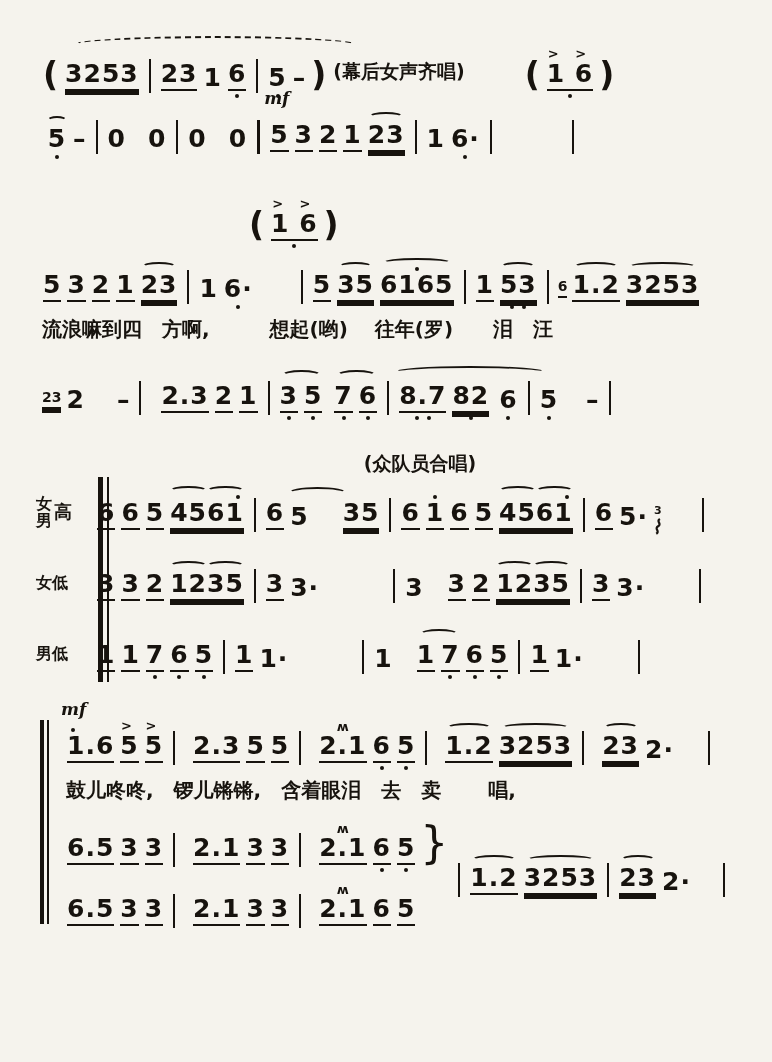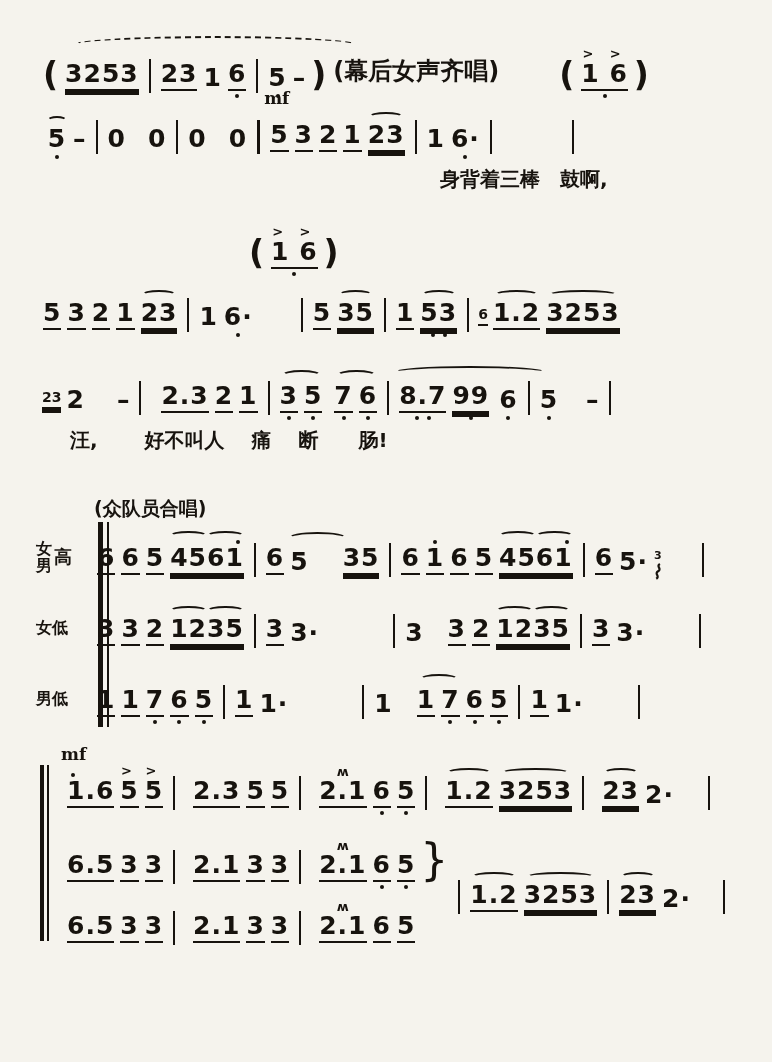--- a/index.html
+++ b/index.html
@@ -24,28 +24,28 @@
   .dots.r{justify-content:flex-end;padding-right:4px;box-sizing:border-box;}
   .dots.l{justify-content:flex-start;padding-left:4px;box-sizing:border-box;}
   .dot{width:4px;height:4px;border-radius:50%;background:currentColor;flex:none;}
   .arc{height:9px;width:92%;min-width:20px;border:2px solid transparent;border-top:2.5px solid currentColor;border-radius:50%;box-sizing:border-box;}
   .arc2{display:flex;width:100%;}
   .arc2 .arc{width:50%;min-width:12px;}
   .arcpair{position:absolute;top:6px;left:15%;width:210%;height:10px;border:2px solid transparent;border-top:2.5px solid currentColor;border-radius:50%;box-sizing:border-box;}
   .arcwide{position:absolute;top:2px;left:-10%;width:320%;height:12px;border:2px solid transparent;border-top:2.5px solid currentColor;border-radius:50%;box-sizing:border-box;}
   .acc{font-size:13px;font-weight:bold;line-height:13px;letter-spacing:6px;white-space:pre;}
   .mord{font-size:13px;font-weight:bold;line-height:11px;}
-  .mark{position:absolute;top:-15px;left:-6px;font-family:"DejaVu Serif","Liberation Serif",serif;font-weight:bold;font-size:17px;}
+  .mark{position:absolute;top:-15px;left:-6px;font-family:"DejaVu Serif","Liberation Serif",serif;font-style:italic;font-weight:bold;font-size:17px;}
   .grace{transform:translateY(-12px);margin:0 2px;}
   .grace .num{font-size:14px;line-height:15px;letter-spacing:0;}
   .grace .above{height:8px;}
   .grace .below{height:4px;}
   .par .num{font-size:33px;line-height:33px;font-weight:bold;}
   .cn{align-self:center;padding-bottom:8px;}
-  .cn .num{font-size:24px;line-height:22px;letter-spacing:0;border:none!important;box-shadow:none!important;}
+  .cn .num{font-size:19px;line-height:22px;letter-spacing:0;border:none!important;box-shadow:none!important;}
   .dash .num{letter-spacing:0;}
   .brace{align-self:center;margin:0 2px;}
   .brace .num{font-size:44px;line-height:44px;font-weight:normal;}
   .gliss{display:inline-flex;flex-direction:column;align-items:center;margin:0 2px;transform:translateY(-4px);}
   .gliss .gnum{font-size:11px;font-weight:bold;line-height:10px;}
   .gliss .gwave{font-size:20px;line-height:22px;transform:rotate(14deg);font-weight:bold;}
   .lyr{font-size:20px;font-weight:bold;line-height:26px;margin-top:2px;white-space:pre;}
   .shead{font-size:19px;font-weight:bold;margin-bottom:4px;white-space:pre;}
   .dslur{position:absolute;height:18px;border:2px dashed transparent;border-top:2px dashed currentColor;border-radius:50%;top:-4px;box-sizing:border-box;}
   .shift{transform:translateY(30px);}
@@ -226,21 +226,20 @@
           <div class="below">
             <div class="dots">
               <span class="dot"></span>
             </div>
           </div>
         </span>
         <span class="bar"></span>
         <span class="gap" style="width: 66px;"></span>
         <span class="bar"></span>
       </div>
-      <div class="lyr" style="padding-left: 404px;">身背着三棒　鼓啊,</div>
     </div>
     <div class="sys" style="margin-top: 26px;">
       <div class="mrow" style="padding-left: 210px;">
         <span class="tok par">
           <div class="above"></div>
           <div class="num">(</div>
           <div class="below"></div>
         </span>
         <span class="tok u1">
           <div class="above">
@@ -309,20 +308,30 @@
           <div class="num">5</div>
           <div class="below"></div>
         </span>
         <span class="tok u2">
           <div class="above">
             <div class="arc"></div>
           </div>
           <div class="num">35</div>
           <div class="below"></div>
         </span>
+        <span class="tok u2">
+          <div class="above">
+            <div class="arc"></div>
+            <div class="dots">
+              <span class="dot"></span>
+            </div>
+          </div>
+          <div class="num">6165</div>
+          <div class="below"></div>
+        </span>
         <span class="bar"></span>
         <span class="tok u1">
           <div class="above"></div>
           <div class="num">1</div>
           <div class="below"></div>
         </span>
         <span class="tok u2">
           <div class="above">
             <div class="arc"></div>
           </div>
@@ -348,20 +357,21 @@
           <div class="below"></div>
         </span>
         <span class="tok u2">
           <div class="above">
             <div class="arc"></div>
           </div>
           <div class="num">3253</div>
           <div class="below"></div>
         </span>
       </div>
+      <div class="lyr" style="padding-left: 6px;">流浪嘛到四　方啊,　　　想起(哟)　 往年(罗)　　泪　汪</div>
     </div>
     <div class="sys" style="margin-top: 22px;">
       <div class="mrow" style="padding-left: 4px;">
         <span class="tok u2 grace">
           <div class="above"></div>
           <div class="num">23</div>
           <div class="below"></div>
         </span>
         <span class="tok">
           <div class="above"></div>
@@ -441,21 +451,21 @@
           <div class="num">8.7</div>
           <div class="below">
             <div class="dots">
               <span class="dot"></span>
               <span class="dot"></span>
             </div>
           </div>
         </span>
         <span class="tok u2">
           <div class="above"></div>
-          <div class="num">99</div>
+          <div class="num">82</div>
           <div class="below">
             <div class="dots">
               <span class="dot"></span>
             </div>
           </div>
         </span>
         <span class="gap" style="width: 4px;"></span>
         <span class="tok">
           <div class="above"></div>
           <div class="num">6</div>
@@ -476,23 +486,22 @@
           </div>
         </span>
         <span class="gap" style="width: 22px;"></span>
         <span class="tok dash">
           <div class="above"></div>
           <div class="num">–</div>
           <div class="below"></div>
         </span>
         <span class="bar"></span>
       </div>
-      <div class="lyr" style="padding-left: 34px;">汪,　　 好不叫人　 痛　 断　　肠!</div>
     </div>
-    <div class="sys bracket" style="margin-top: 43px;">
+    <div class="sys bracket" style="margin-top: 26px; text-align: center;">
       <div class="shead" style="padding-left: 58px;">(众队员合唱)</div>
       <div class="mrow">
         <span class="vlabel">
           <span class="vstack">
             <span>女</span>
             <span>男</span>
           </span>
           <span class="vsuf">高</span>
         </span>
         <span class="tok u1">
@@ -889,20 +898,21 @@
           <div class="below"></div>
         </span>
         <span class="tok">
           <div class="above"></div>
           <div class="num">2·</div>
           <div class="below"></div>
         </span>
         <span class="gap" style="width: 24px;"></span>
         <span class="bar"></span>
       </div>
+      <div class="lyr" style="padding-left: 30px;">鼓儿咚咚,　锣儿锵锵,　含着眼泪　去　卖　　 唱,</div>
       <div class="mrow" style="padding-left: 28px;">
         <span class="tok u1">
           <div class="above"></div>
           <div class="num">6.5</div>
           <div class="below"></div>
         </span>
         <span class="tok u1">
           <div class="above"></div>
           <div class="num">3</div>
           <div class="below"></div>

